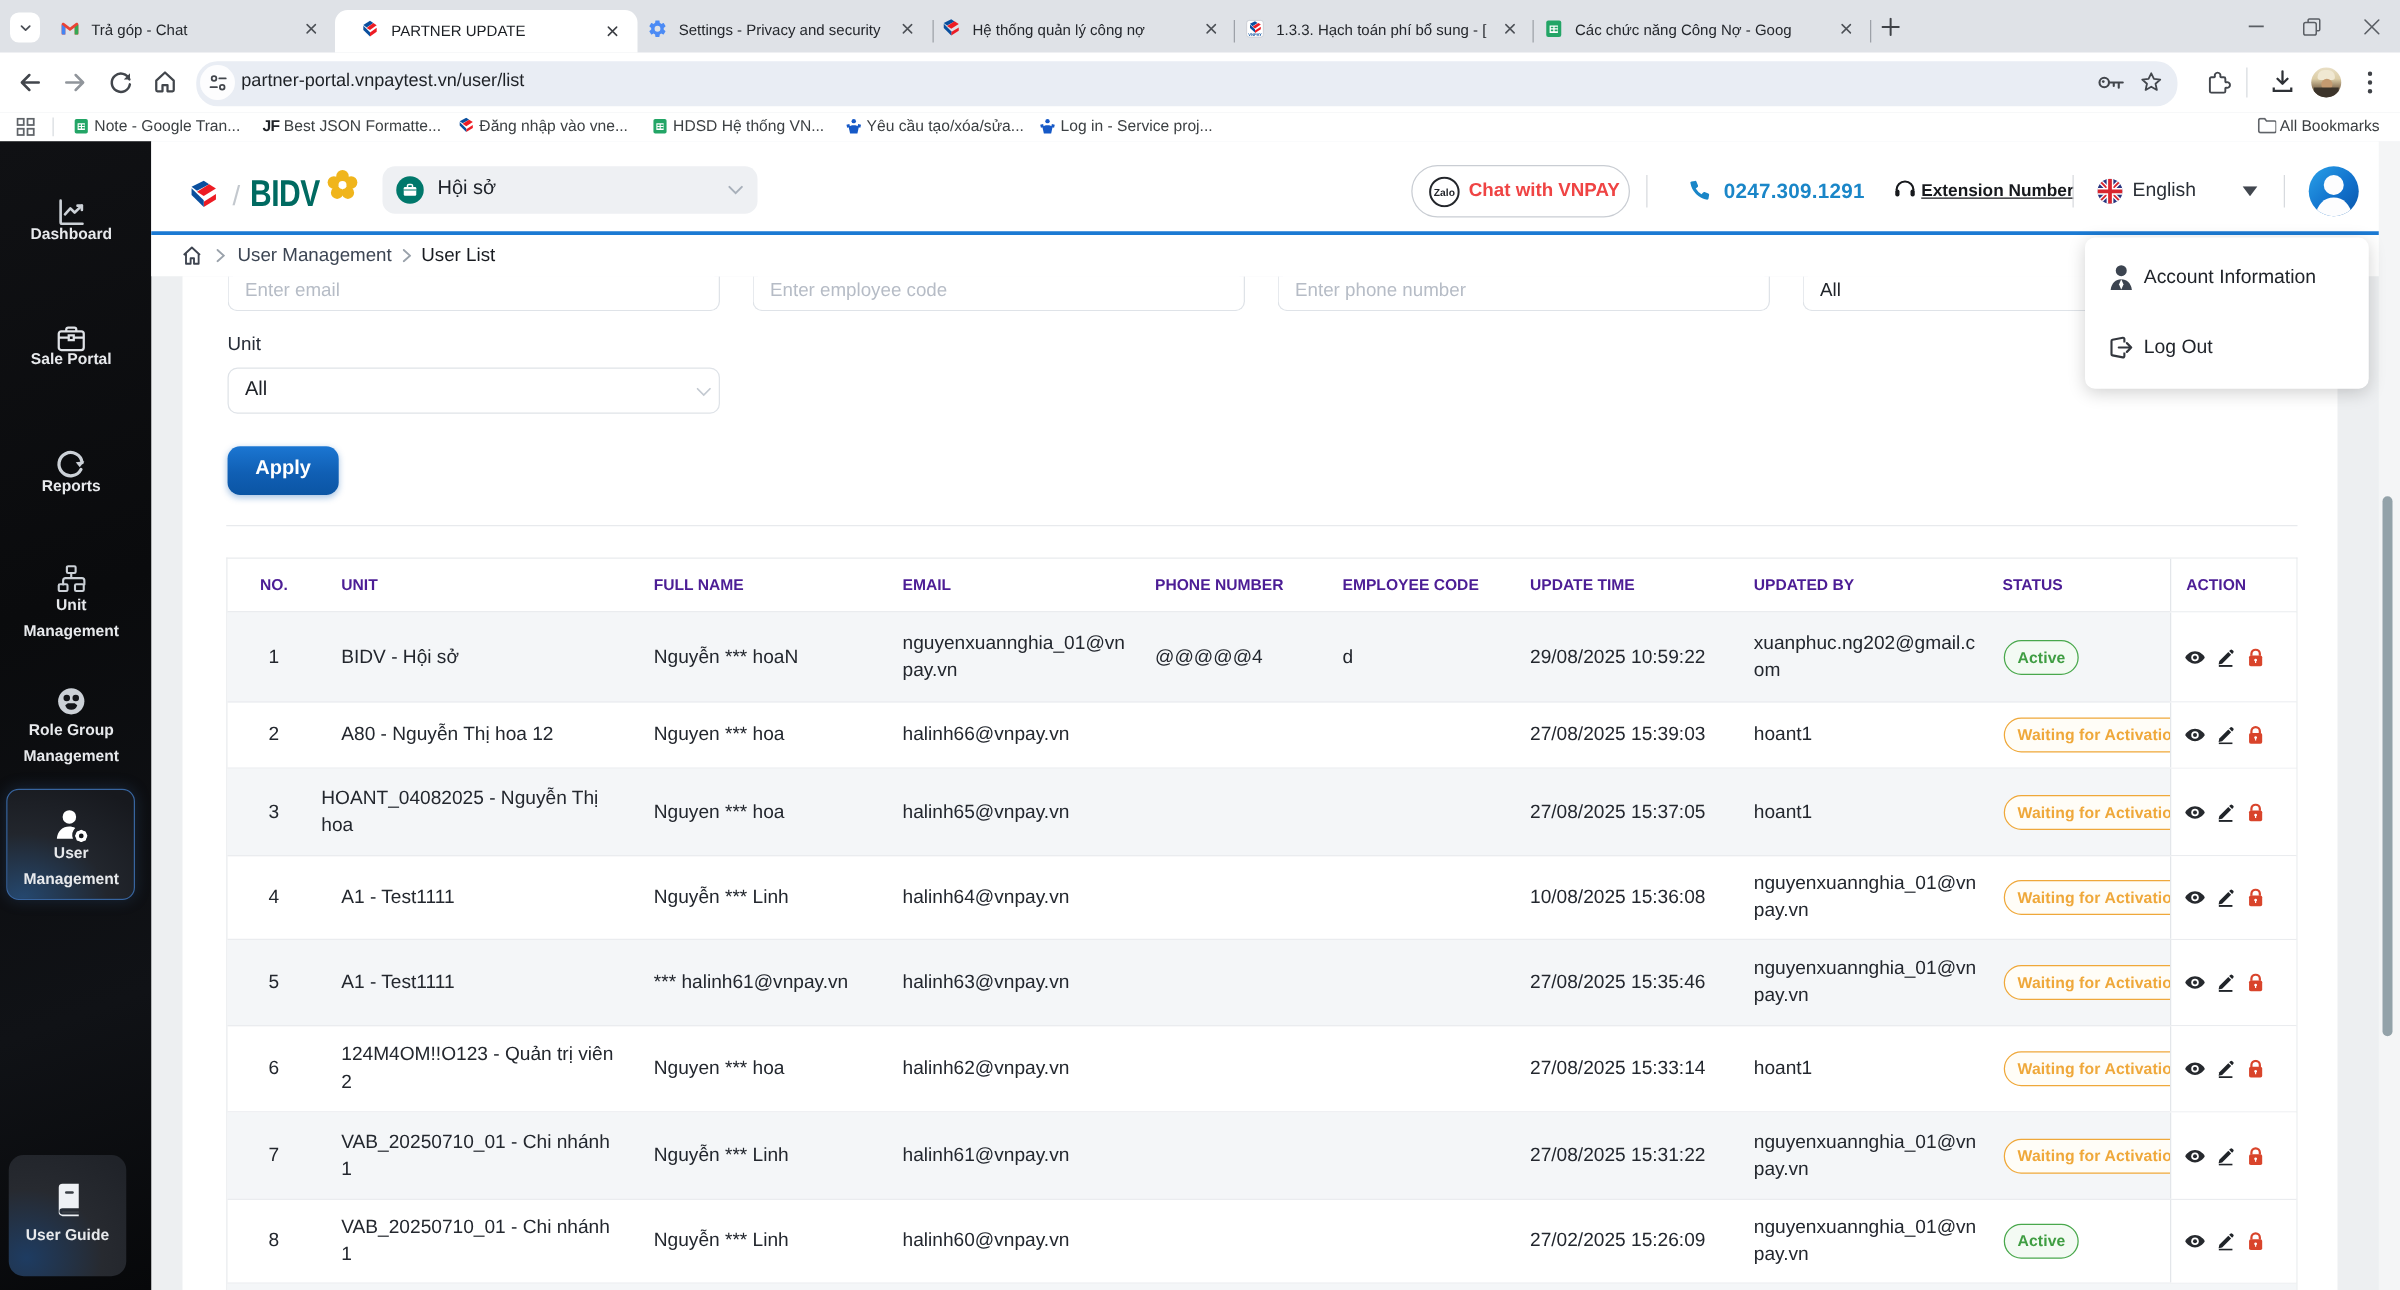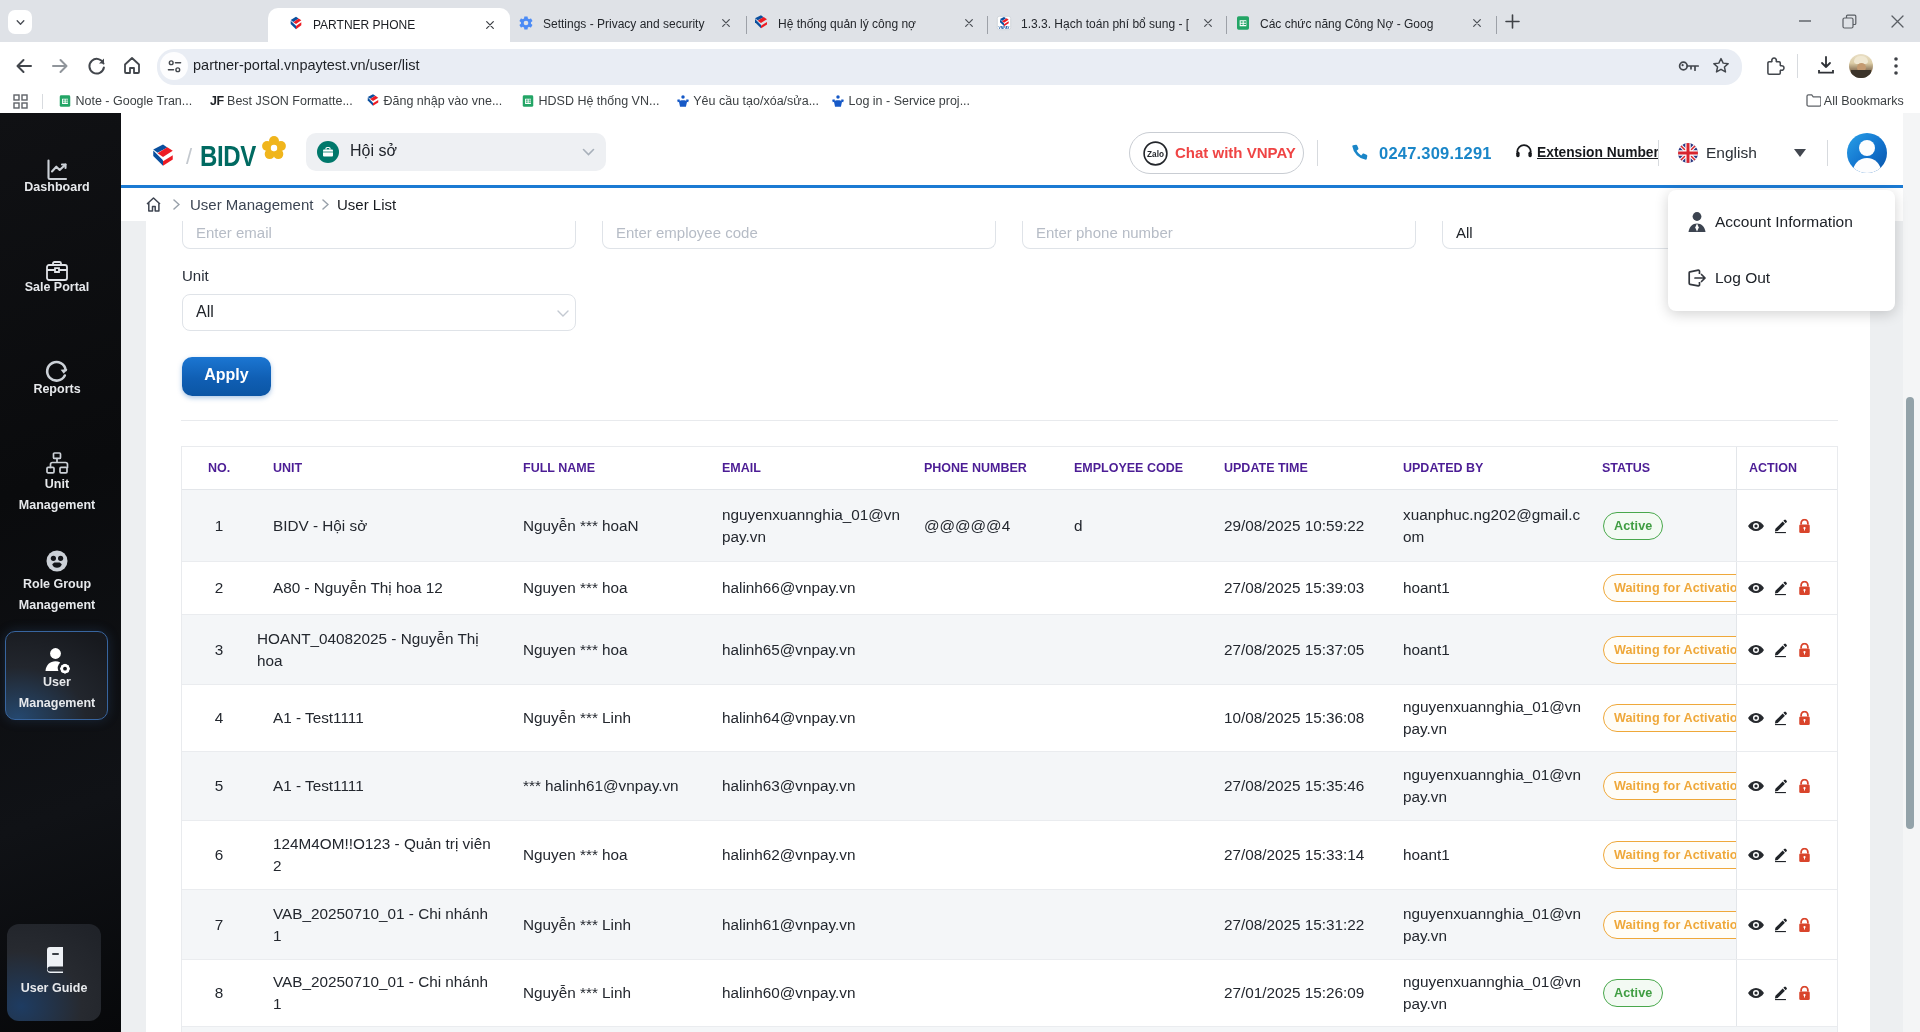--- a/index.html
+++ b/index.html
@@ -66,28 +66,39 @@
       <path d="M8 9a1.2 1.2 0 0 0-.5 2.3v1.4h1v-1.4A1.2 1.2 0 0 0 8 9z" fill="#fff"></path>
     </symbol>
 </svg>
 
 <div id="tabbar">
   <div class="abs" style="left:8px;top:10px;width:24px;height:24px;background:#fff;border-radius:7px;">
     <svg width="11" height="11" style="position:absolute;left:6.5px;top:7px" viewBox="0 0 12 12">
         <path d="M2.4 4.2L6 7.8l3.6-3.6" fill="none" stroke="#4a4e55" stroke-width="1.5" stroke-linecap="round" stroke-linejoin="round"></path>
       </svg>
   </div>
+  <div class="tab" style="left:40px;width:228px;">
+    <svg class="fav" viewBox="0 0 24 24">
+        <path d="M2 6.5V19h4.4v-8.6L12 14.7l5.6-4.3V19H22V6.5C22 5 20.3 4.2 19.1 5.1L12 10.5 4.9 5.1C3.7 4.2 2 5 2 6.5z" fill="#ea4335"></path>
+        <path d="M2 7l4.4 3.4V19H3.5C2.7 19 2 18.3 2 17.5z" fill="#4285f4"></path>
+        <path d="M22 7l-4.4 3.4V19h2.9c.8 0 1.5-.7 1.5-1.5z" fill="#34a853"></path>
+      </svg>
+    <span class="ttl">Trả góp - Chat</span>
+    <svg class="cls" viewBox="0 0 16 16">
+        <path d="M4.2 4.2l7.6 7.6M11.8 4.2l-7.6 7.6" stroke="#4c5056" stroke-width="1.4" stroke-linecap="round"></path>
+      </svg>
+  </div>
   <div id="activetab">
     <svg class="abs" style="left:20px;top:8px" width="16" height="16" viewBox="0 0 24 24">
         <path d="M4 6l8-5 4 2.6L8 9z" fill="#0a4f9e"></path>
         <path d="M8 9.5l8-5.9 4 2.7-8 5.8z" fill="#ed1c24"></path>
         <path d="M12 15l8-5.8V14l-8 5.8z" fill="#ed1c24"></path>
         <path d="M4 7v5l8 7.8v-5z" fill="#0a4f9e"></path>
       </svg>
-    <span class="abs" style="left:45px;top:9.5px;font-size:12px;color:#1b1e23;">PARTNER PHONE</span>
+    <span class="abs" style="left:45px;top:9.5px;font-size:12px;color:#1b1e23;">PARTNER UPDATE</span>
     <svg class="abs" style="right:13px;top:10px" width="14" height="14" viewBox="0 0 16 16">
         <path d="M4.2 4.2l7.6 7.6M11.8 4.2l-7.6 7.6" stroke="#3b3e43" stroke-width="1.4" stroke-linecap="round"></path>
       </svg>
   </div>
   <div class="tab" style="left:510px;width:235px;">
     <svg class="fav" viewBox="0 0 24 24" fill="#4c8bf5">
         <path d="M19.4 13c0-.3.1-.6.1-1s0-.7-.1-1l2.1-1.6c.2-.2.2-.4.1-.6l-2-3.4c-.1-.2-.4-.3-.6-.2l-2.5 1a7 7 0 0 0-1.7-1L14.4 2.6c0-.2-.2-.4-.5-.4h-4c-.2 0-.4.2-.5.4l-.3 2.6c-.6.2-1.2.6-1.7 1l-2.5-1c-.2-.1-.5 0-.6.2l-2 3.4c-.1.2-.1.5.1.6L4.5 11c0 .3-.1.6-.1 1s0 .7.1 1l-2.1 1.6c-.2.2-.2.4-.1.6l2 3.4c.1.2.4.3.6.2l2.5-1c.5.4 1.1.8 1.7 1l.3 2.6c0 .2.2.4.5.4h4c.2 0 .4-.2.5-.4l.3-2.6c.6-.2 1.2-.6 1.7-1l2.5 1c.2.1.5 0 .6-.2l2-3.4c.1-.2.1-.5-.1-.6zm-7.4 2.5a3.5 3.5 0 1 1 0-7 3.5 3.5 0 0 1 0 7z"></path>
       </svg>
     <span class="ttl">Settings - Privacy and security</span>
     <svg class="cls" viewBox="0 0 16 16">
@@ -559,21 +570,21 @@
             <svg class="aico" style="left:60px" width="15" height="15">
               <use href="#i-lock"></use>
             </svg>
           </div>
       </div>
       <div class="trow" style="height:67px;">
         <span class="cell vc" style="left:91px;">VAB_20250710_01 - Chi nhánh<br>1</span>
         <span class="cell vc" style="left:26px;width:22px;text-align:center;">8</span>
         <span class="cell vc" style="left:341px;">Nguyễn *** Linh</span>
         <span class="cell vc" style="left:540px;">halinh60@vnpay.vn</span>
-        <span class="cell vc" style="left:1042px;">27/01/2025 15:26:09</span>
+        <span class="cell vc" style="left:1042px;">27/02/2025 15:26:09</span>
         <span class="cell vc" style="left:1221px;">nguyenxuannghia_01@vn<br>pay.vn</span>
         <span class="badge b-act" style="left:1421px;">Active</span>
         <div class="acol">
             <svg class="aico" style="left:11px" width="16" height="13">
               <use href="#i-eye"></use>
             </svg>
             <svg class="aico" style="left:36px" width="15" height="15">
               <use href="#i-pen"></use>
             </svg>
             <svg class="aico" style="left:60px" width="15" height="15">

